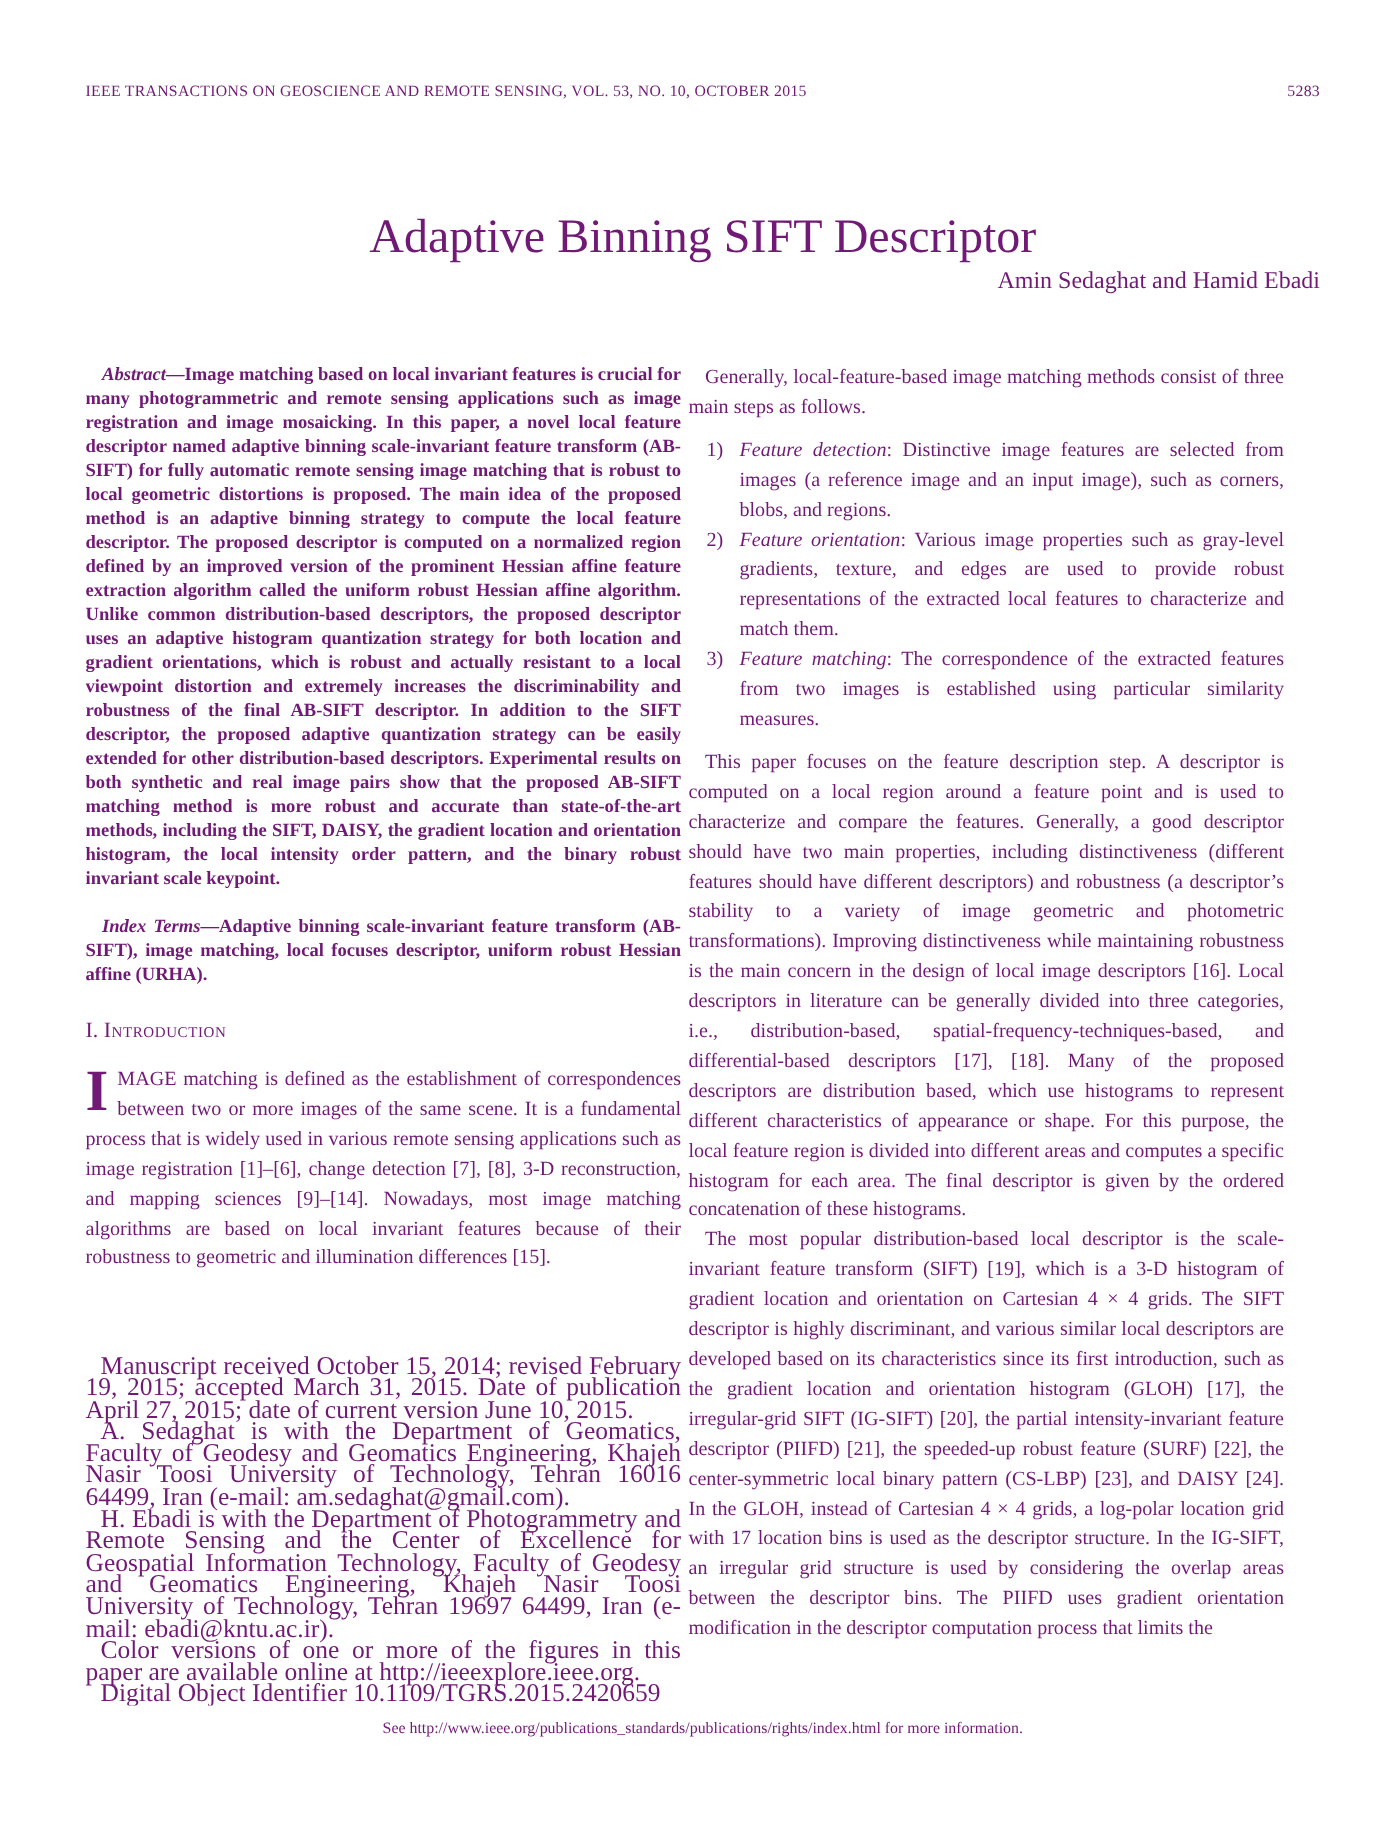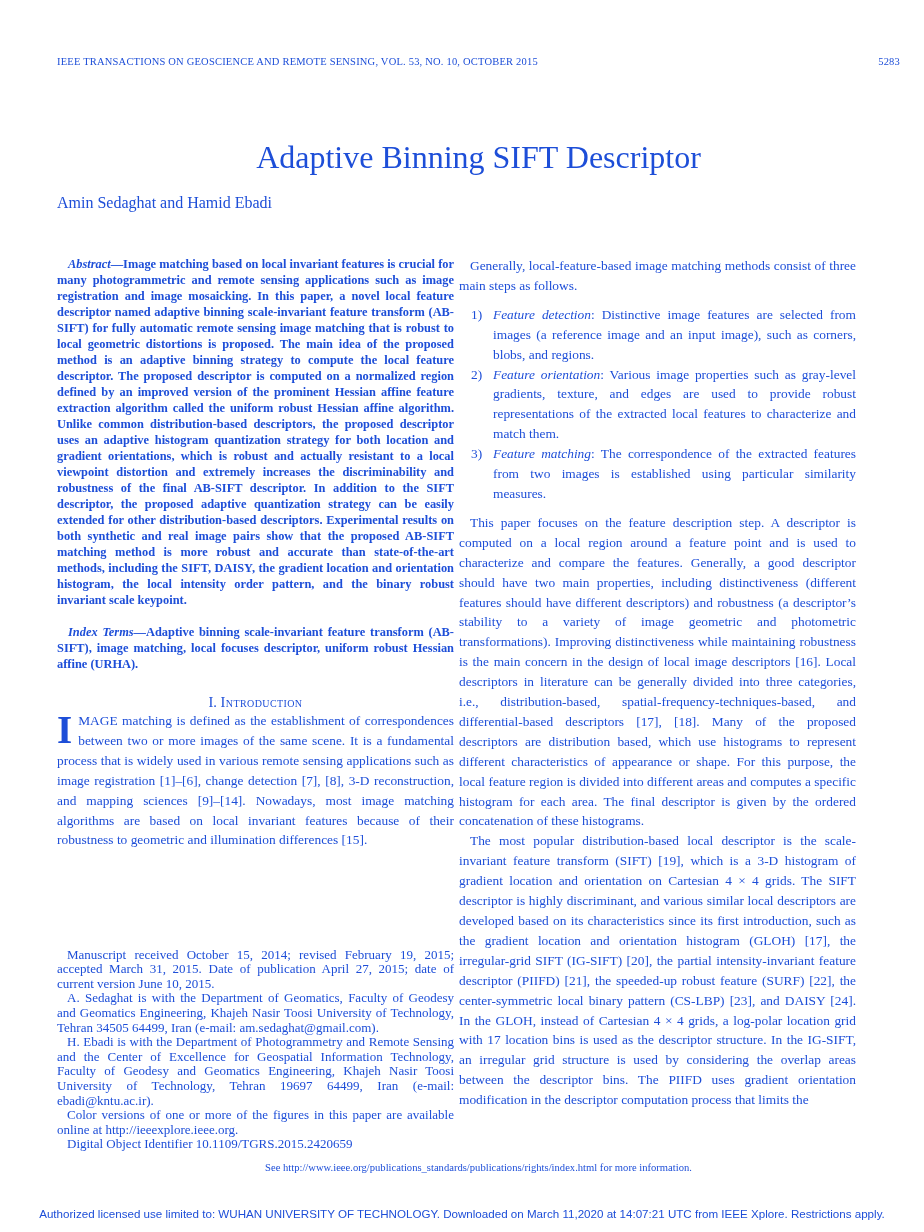--- a/index.html
+++ b/index.html
@@ -1,53 +1,53 @@
 <!DOCTYPE html>
 <html><head>
 <meta charset="utf-8">
 <style>
   * { margin:0; padding:0; box-sizing:border-box; }
   html,body { background:#e8e8e8; }
   .page {
     width:924px; height:1232px; margin:0 auto; background:#ffffff;
-    position:relative; color:#1d4ed8;
+    position:relative; color:#701a75;
     font-family:"Liberation Serif", serif;
-    padding:0 24px 0 57px; overflow:hidden;
+    padding:0 44px 0 57px; overflow:hidden;
   }
   .running-head {
     display:flex; justify-content:space-between; align-items:baseline;
     padding-top:56px; font-size:10.5px; letter-spacing:0.2px;
   }
   .paper-title {
     text-align:center; margin-top:24px; font-weight:normal;
     font-size:32px; line-height:44px;
   }
-  .authors { text-align:left; margin-top:15px; font-size:16px; }
+  .authors { text-align:right; font-size:16px; }
   .columns {
     display:flex; gap:5px; margin-top:44px; height:896px; overflow:hidden;
     text-align:justify;
   }
   .col { width:397px; }
   .col-left { display:flex; flex-direction:column; }
   .abstract, .index-terms {
     font-weight:bold; font-size:12.4px; line-height:16px; text-indent:11px;
   }
   .index-terms { margin-top:16px; }
   .lead-ital { font-style:italic; }
   .section-heading {
-    text-align:center; font-weight:normal; font-size:14.5px;
-    margin-top:22px; margin-bottom:0;
+    font-weight:normal; font-size:14.5px;
+    margin-top:22px; margin-bottom:13px;
   }
   .smallcaps { font-variant:small-caps; letter-spacing:0.4px; }
   .body-text { font-size:13.4px; line-height:19.9px; }
   .dropcap {
     float:left; font-weight:bold; font-size:39px; line-height:32px;
     padding:3px 6px 0 0;
   }
-  .footnotes { margin-top:auto; font-size:13px; line-height:14.6px; }
+  .footnotes { margin-top:auto; font-size:17px; line-height:14.6px; }
   .footnotes p { text-indent:10px; }
   .para-indent { text-indent:11px; }
   .step-list { list-style:none; margin:9px 0 9px 0; }
   .step-list li {
     position:relative; padding-left:34px; font-size:13.4px; line-height:19.9px;
   }
   .step-num { position:absolute; left:12px; }
   .item-label { font-style:italic; }
   .footer-copy {
     text-align:center; font-size:10.6px; line-height:14.5px; margin-top:9px;
@@ -77,21 +77,21 @@
       <p class="abstract"><span class="lead-ital">Abstract</span><span>—Image matching based on local invariant features is crucial for many photogrammetric and remote sensing applications such as image registration and image mosaicking. In this paper, a novel local feature descriptor named adaptive binning scale-invariant feature transform (AB-SIFT) for fully automatic remote sensing image matching that is robust to local geometric distortions is proposed. The main idea of the proposed method is an adaptive binning strategy to compute the local feature descriptor. The proposed descriptor is computed on a normalized region defined by an improved version of the prominent Hessian affine feature extraction algorithm called the uniform robust Hessian affine algorithm. Unlike common distribution-based descriptors, the proposed descriptor uses an adaptive histogram quantization strategy for both location and gradient orientations, which is robust and actually resistant to a local viewpoint distortion and extremely increases the discriminability and robustness of the final AB-SIFT descriptor. In addition to the SIFT descriptor, the proposed adaptive quantization strategy can be easily extended for other distribution-based descriptors. Experimental results on both synthetic and real image pairs show that the proposed AB-SIFT matching method is more robust and accurate than state-of-the-art methods, including the SIFT, DAISY, the gradient location and orientation histogram, the local intensity order pattern, and the binary robust invariant scale keypoint.</span></p>
 
       <p class="index-terms"><span class="lead-ital">Index Terms</span><span>—Adaptive binning scale-invariant feature transform (AB-SIFT), image matching, local focuses descriptor, uniform robust Hessian affine (URHA).</span></p>
 
       <h2 class="section-heading"><span>I.</span>&nbsp;<span class="smallcaps">Introduction</span></h2>
 
       <p class="body-text"><span class="dropcap">I</span><span>MAGE matching is defined as the establishment of correspondences between two or more images of the same scene. It is a fundamental process that is widely used in various remote sensing applications such as image registration [1]–[6], change detection [7], [8], 3-D reconstruction, and mapping sciences [9]–[14]. Nowadays, most image matching algorithms are based on local invariant features because of their robustness to geometric and illumination differences [15].</span></p>
 
       <div class="footnotes">
         <p>Manuscript received October 15, 2014; revised February 19, 2015; accepted March 31, 2015. Date of publication April 27, 2015; date of current version June 10, 2015.</p>
-        <p>A. Sedaghat is with the Department of Geomatics, Faculty of Geodesy and Geomatics Engineering, Khajeh Nasir Toosi University of Technology, Tehran 34505 64499, Iran (e-mail: am.sedaghat@gmail.com).</p>
+        <p>A. Sedaghat is with the Department of Geomatics, Faculty of Geodesy and Geomatics Engineering, Khajeh Nasir Toosi University of Technology, Tehran 16016 64499, Iran (e-mail: am.sedaghat@gmail.com).</p>
         <p>H. Ebadi is with the Department of Photogrammetry and Remote Sensing and the Center of Excellence for Geospatial Information Technology, Faculty of Geodesy and Geomatics Engineering, Khajeh Nasir Toosi University of Technology, Tehran 19697 64499, Iran (e-mail: ebadi@kntu.ac.ir).</p>
         <p>Color versions of one or more of the figures in this paper are available online at http://ieeexplore.ieee.org.</p>
         <p>Digital Object Identifier 10.1109/TGRS.2015.2420659</p>
       </div>
     </div>
 
     <div class="col col-right">
       <p class="body-text para-indent">Generally, local-feature-based image matching methods consist of three main steps as follows.</p>
 
       <ol class="step-list">
@@ -103,15 +103,14 @@
       <p class="body-text para-indent">This paper focuses on the feature description step. A descriptor is computed on a local region around a feature point and is used to characterize and compare the features. Generally, a good descriptor should have two main properties, including distinctiveness (different features should have different descriptors) and robustness (a descriptor’s stability to a variety of image geometric and photometric transformations). Improving distinctiveness while maintaining robustness is the main concern in the design of local image descriptors [16]. Local descriptors in literature can be generally divided into three categories, i.e., distribution-based, spatial-frequency-techniques-based, and differential-based descriptors [17], [18]. Many of the proposed descriptors are distribution based, which use histograms to represent different characteristics of appearance or shape. For this purpose, the local feature region is divided into different areas and computes a specific histogram for each area. The final descriptor is given by the ordered concatenation of these histograms.</p>
       <p class="body-text para-indent">The most popular distribution-based local descriptor is the scale-invariant feature transform (SIFT) [19], which is a 3-D histogram of gradient location and orientation on Cartesian 4 × 4 grids. The SIFT descriptor is highly discriminant, and various similar local descriptors are developed based on its characteristics since its first introduction, such as the gradient location and orientation histogram (GLOH) [17], the irregular-grid SIFT (IG-SIFT) [20], the partial intensity-invariant feature descriptor (PIIFD) [21], the speeded-up robust feature (SURF) [22], the center-symmetric local binary pattern (CS-LBP) [23], and DAISY [24]. In the GLOH, instead of Cartesian 4 × 4 grids, a log-polar location grid with 17 location bins is used as the descriptor structure. In the IG-SIFT, an irregular grid structure is used by considering the overlap areas between the descriptor bins. The PIIFD uses gradient orientation modification in the descriptor computation process that limits the</p>
     </div>
 
   </div>
 
   <div class="footer-copy">
     <div>See http://www.ieee.org/publications_standards/publications/rights/index.html for more information.</div>
   </div>
 
-  <div class="watermark">Authorized licensed use limited to: WUHAN UNIVERSITY OF TECHNOLOGY. Downloaded on March 11,2020 at 14:07:21 UTC from IEEE Xplore.  Restrictions apply.</div>
 
 </div>
 
 </body></html>

